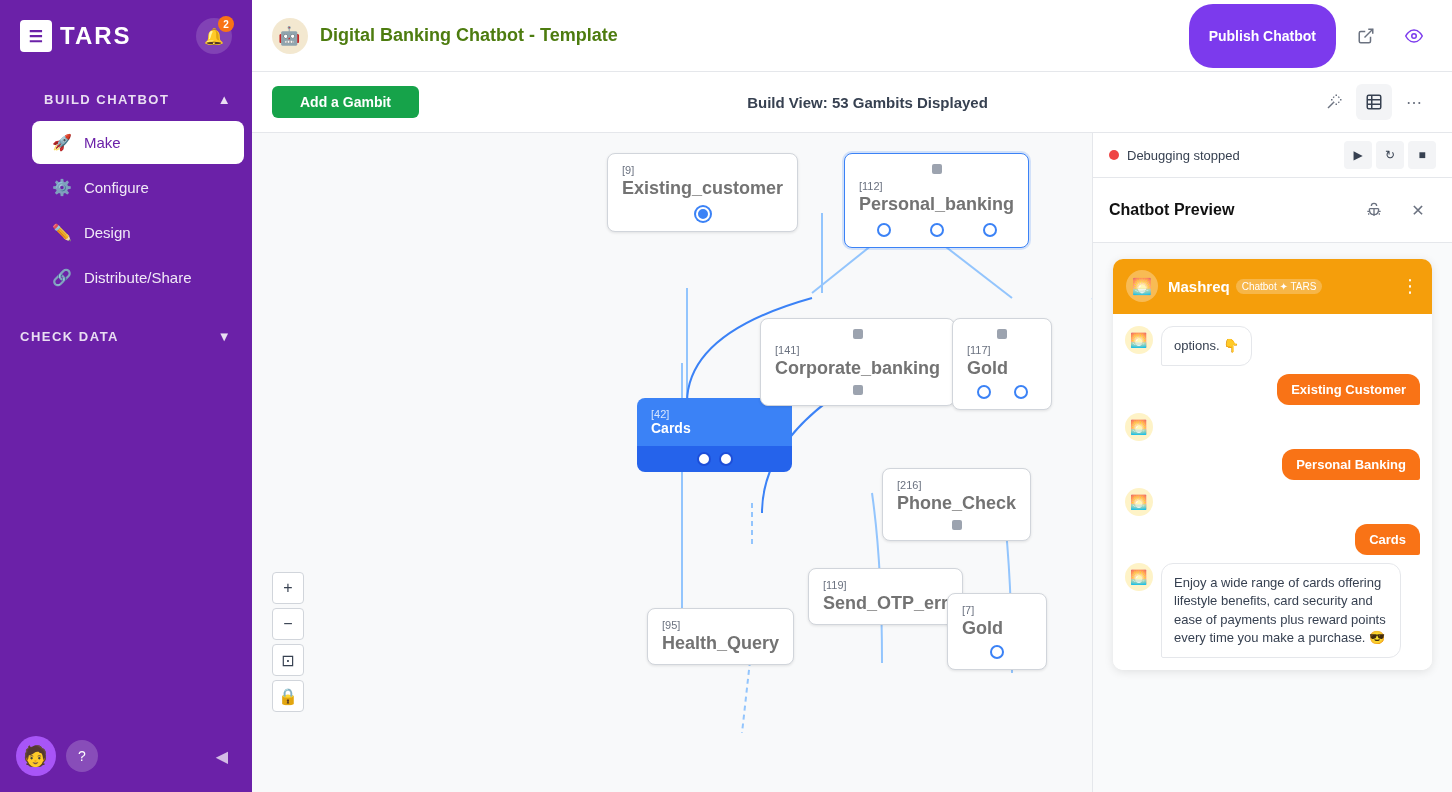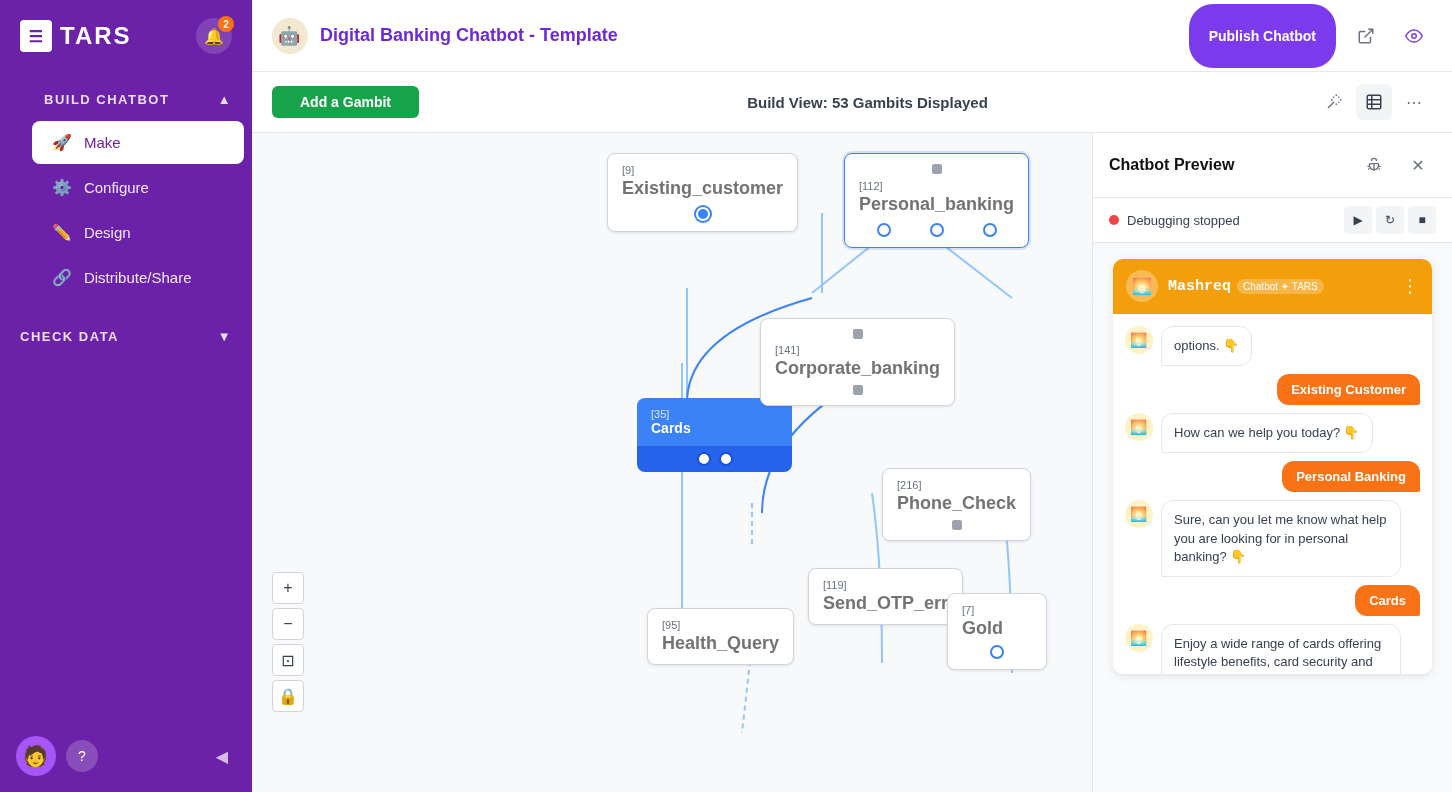--- a/index.html
+++ b/index.html
@@ -149,21 +149,21 @@
     .bot-avatar {
       width: 36px; height: 36px;
       border-radius: 50%;
       background: #f3e8d0;
       display: flex; align-items: center; justify-content: center;
       font-size: 18px;
     }
     .topbar-title {
       font-size: 18px;
       font-weight: 600;
-      color: #6d28d9;
+      color: #4d7c0f;
     }
     .topbar-actions {
       margin-left: auto;
       display: flex;
       align-items: center;
       gap: 12px;
     }
     .publish-btn {
       background: #7c3aed;
       color: white;
@@ -403,21 +403,20 @@
       width: 32px; height: 32px;
       border-radius: 50%;
       background: rgba(255,255,255,0.3);
       display: flex; align-items: center; justify-content: center;
       font-size: 16px;
     }
     .chat-header-name {
       font-size: 15px;
       font-weight: 700;
       color: white;
-      font-family: Liberation Mono, monospace;
     }
     .chat-header-badge {
       background: rgba(255,255,255,0.25);
       color: white;
       font-size: 10px;
       padding: 2px 6px;
       border-radius: 10px;
     }
     .chat-header-menu {
       margin-left: auto;
@@ -576,40 +575,51 @@
         <div class="gambit-node-title">Personal_banking</div>
         <div style="display:flex; justify-content:space-around; margin-top:8px; gap:4px;">
           <div style="width:14px;height:14px;border-radius:50%;background:white;border:2px solid #3b82f6;"></div>
           <div style="width:14px;height:14px;border-radius:50%;background:white;border:2px solid #3b82f6;"></div>
           <div style="width:14px;height:14px;border-radius:50%;background:white;border:2px solid #3b82f6;"></div>
         </div>
       </div>
 
       <div style="position:absolute; left:385px; top:265px; width:155px;">
         <div style="background:#3b82f6; border-radius:8px 8px 0 0; padding:10px 14px;">
-          <div style="font-size:11px;color:rgba(255,255,255,0.8);">[35]</div>
+          <div style="font-size:11px;color:rgba(255,255,255,0.8);">[42]</div>
           <div style="font-size:14px;font-weight:700;color:white;">Cards</div>
         </div>
         <div style="background:#2563eb; border-radius:0 0 8px 8px; padding:6px 14px; display:flex; gap:8px; justify-content:center;">
           <div style="width:14px;height:14px;border-radius:50%;background:white;border:2px solid #1d4ed8;"></div>
           <div style="width:14px;height:14px;border-radius:50%;background:white;border:2px solid #1d4ed8;"></div>
         </div>
       </div>
 
       <div class="gambit-node" style="left:508px; top:185px; min-width:145px;">
         <div style="display:flex; justify-content:center; margin-bottom:5px;">
           <div style="width:10px;height:10px;background:#9ca3af;border-radius:2px;"></div>
         </div>
         <div class="gambit-node-label">[141]</div>
         <div class="gambit-node-title">Corporate_banking</div>
         <div style="display:flex; justify-content:center; margin-top:6px;">
           <div style="width:10px;height:10px;background:#9ca3af;border-radius:2px;"></div>
         </div>
       </div>
 
+      <div class="gambit-node" style="left:700px; top:185px; min-width:100px;">
+        <div style="display:flex; justify-content:center; margin-bottom:5px;">
+          <div style="width:10px;height:10px;background:#9ca3af;border-radius:2px;"></div>
+        </div>
+        <div class="gambit-node-label">[117]</div>
+        <div class="gambit-node-title">Gold</div>
+        <div style="display:flex; justify-content:space-around; margin-top:6px; gap:4px;">
+          <div style="width:14px;height:14px;border-radius:50%;background:white;border:2px solid #3b82f6;"></div>
+          <div style="width:14px;height:14px;border-radius:50%;background:white;border:2px solid #3b82f6;"></div>
+        </div>
+      </div>
 
       <div class="gambit-node" style="left:630px; top:335px; min-width:120px;">
         <div class="gambit-node-label">[216]</div>
         <div class="gambit-node-title">Phone_Check</div>
         <div style="display:flex; justify-content:center; margin-top:6px;">
           <div style="width:10px;height:10px;background:#9ca3af;border-radius:2px;"></div>
         </div>
       </div>
 
       <div class="gambit-node" style="left:395px; top:475px; min-width:120px;">
@@ -632,40 +642,40 @@
 
       <div class="canvas-controls">
         <div class="canvas-ctrl-btn">+</div>
         <div class="canvas-ctrl-btn">−</div>
         <div class="canvas-ctrl-btn">⊡</div>
         <div class="canvas-ctrl-btn">🔒</div>
       </div>
     </div>
 
     <div id="preview-panel">
+      <div id="debug-bar">
+        <div class="debug-dot"></div>
+        <span class="debug-label">Debugging stopped</span>
+        <div class="debug-actions">
+          <div class="debug-btn">▶</div>
+          <div class="debug-btn">↻</div>
+          <div class="debug-btn">■</div>
+        </div>
+      </div>
+
       <div id="preview-header">
         <span class="preview-title">Chatbot Preview</span>
         <div class="preview-header-actions">
           <div class="icon-btn">
             <svg width="16" height="16" viewBox="0 0 24 24" fill="none" stroke="#6b7280" stroke-width="2">
               <path d="M8 6a4 4 0 018 0M5 10h14M12 10v11M5 10c0 5.5 3 9 7 9s7-3.5 7-9"></path>
               <path d="M5 14H2M22 14h-3M5 18H3M21 18h-2"></path>
             </svg>
           </div>
           <div class="icon-btn">✕</div>
-        </div>
-      </div>
-
-      <div id="debug-bar">
-        <div class="debug-dot"></div>
-        <span class="debug-label">Debugging stopped</span>
-        <div class="debug-actions">
-          <div class="debug-btn">▶</div>
-          <div class="debug-btn">↻</div>
-          <div class="debug-btn">■</div>
         </div>
       </div>
 
       <div id="chat-messages">
 
         <div class="chat-window">
           <div class="chat-header-bar">
             <div class="chat-header-bot-avatar">🌅</div>
             <div>
               <div style="display:flex;align-items:center;gap:6px;">
@@ -681,30 +691,28 @@
               <div class="chat-bot-avatar">🌅</div>
               <div class="chat-bubble-bot">options. 👇</div>
             </div>
 
             <div style="display:flex;justify-content:flex-end;text-align:right;">
               <div class="chat-bubble-user" style="background:#f97316;">Existing Customer</div>
             </div>
 
             <div class="chat-bot-row">
               <div class="chat-bot-avatar">🌅</div>
-              <div class="chat-bubble-bot">How can we help you today? 👇</div>
             </div>
 
             <div style="display:flex;justify-content:flex-end;">
               <div class="chat-bubble-user" style="background:#f97316;">Personal Banking</div>
             </div>
 
             <div class="chat-bot-row">
               <div class="chat-bot-avatar">🌅</div>
-              <div class="chat-bubble-bot">Sure, can you let me know what help you are looking for in personal banking? 👇</div>
             </div>
 
             <div style="display:flex;justify-content:flex-end;">
               <div class="chat-bubble-user cards">Cards</div>
             </div>
 
             <div class="chat-bot-row">
               <div class="chat-bot-avatar">🌅</div>
               <div class="chat-bubble-bot">Enjoy a wide range of cards offering lifestyle benefits, card security and ease of payments plus reward points every time you make a purchase. 😎</div>
             </div>

